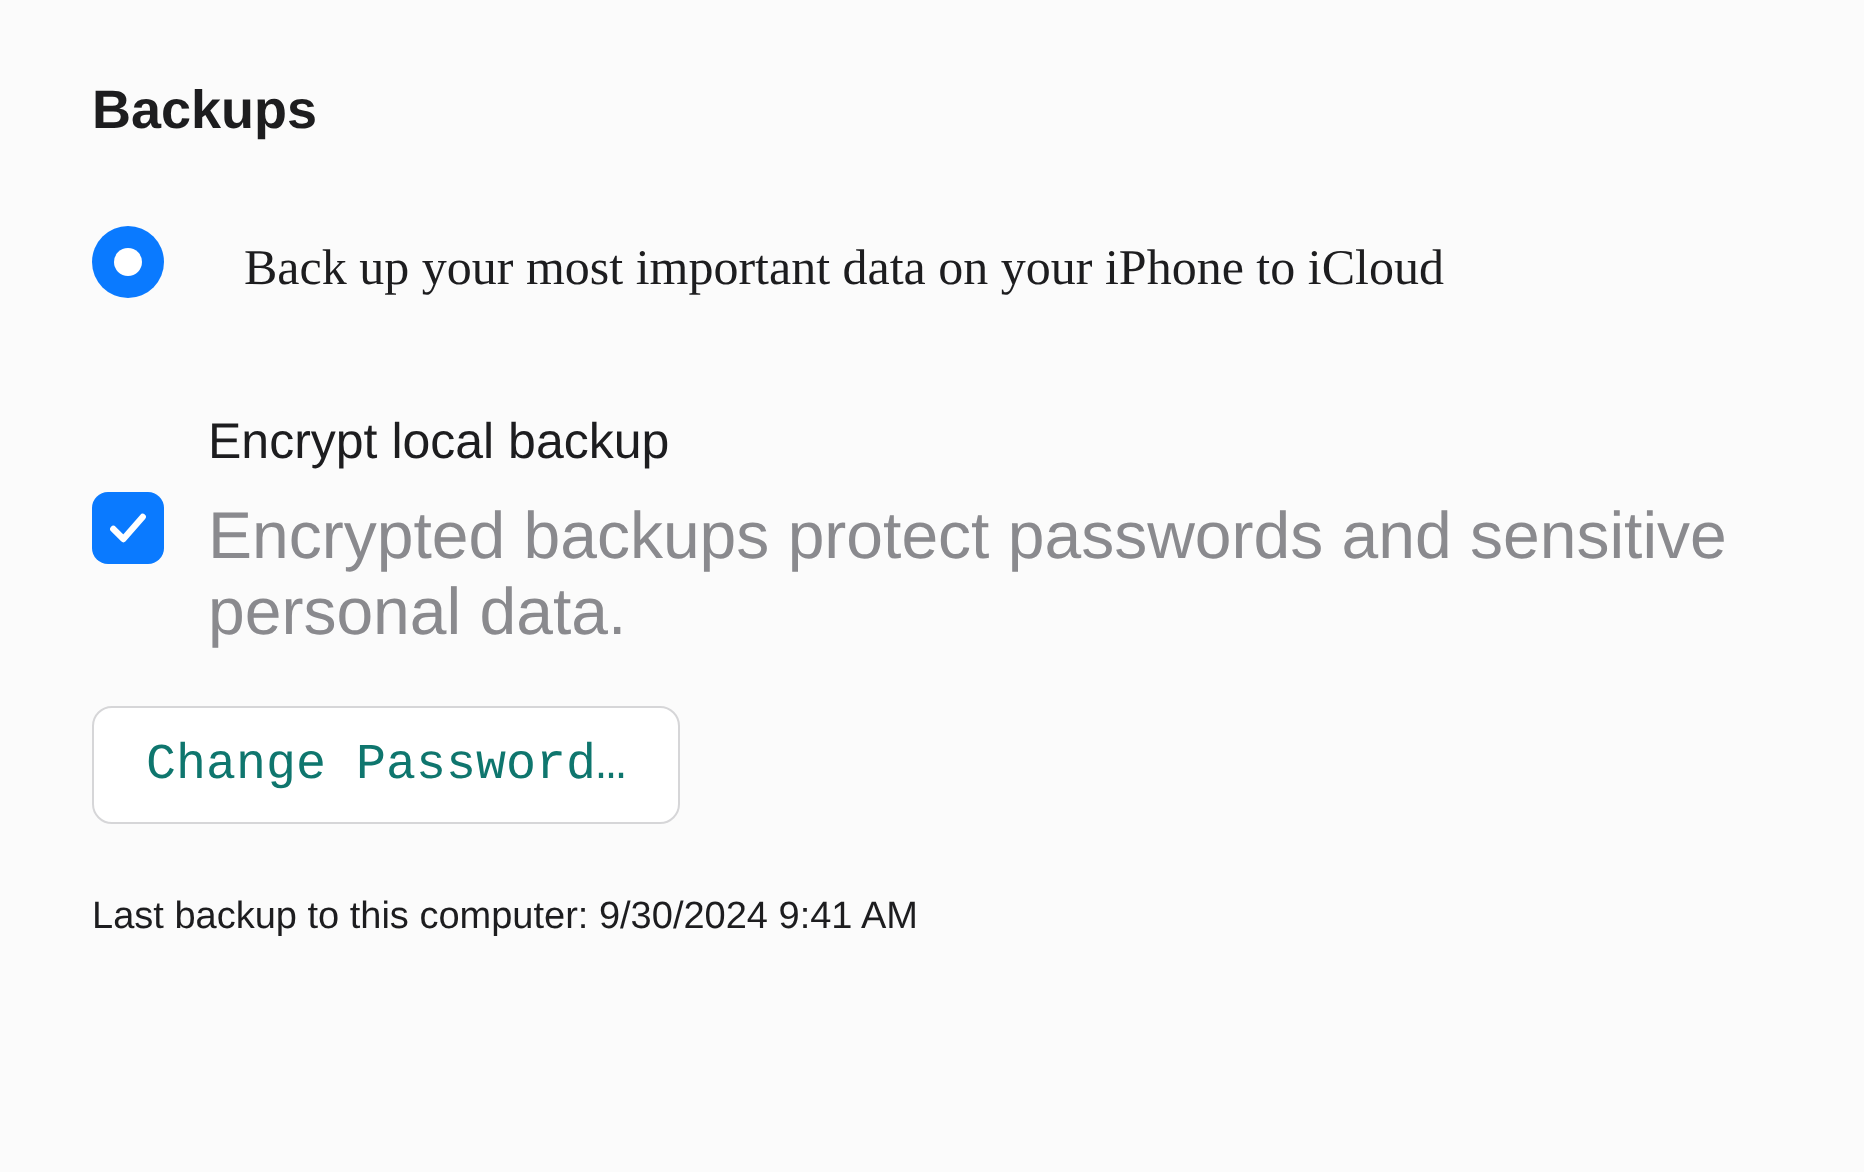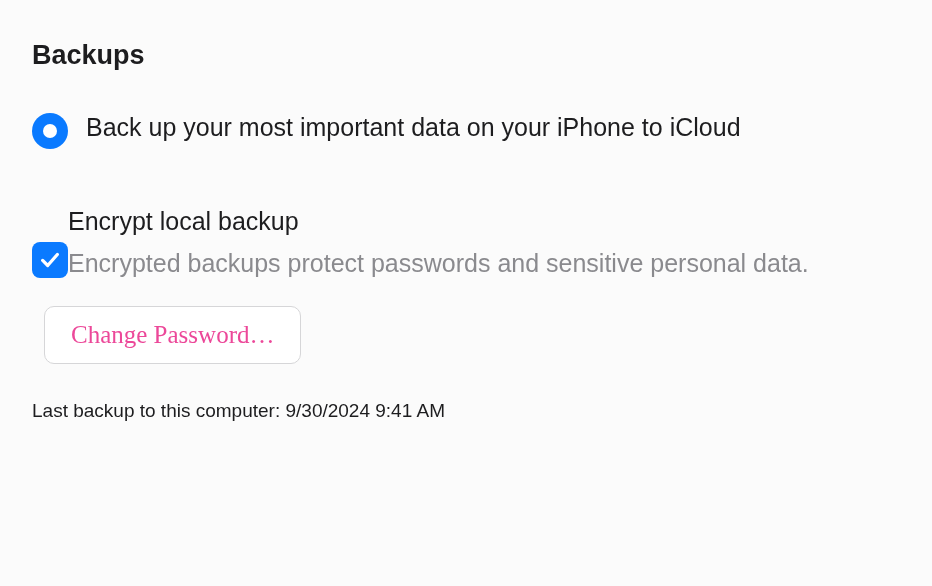--- a/index.html
+++ b/index.html
@@ -8,32 +8,33 @@
       padding: 0;
     }
     body {
       font-family: -apple-system, BlinkMacSystemFont, "Segoe UI", Helvetica, Arial, sans-serif;
       background: #fbfbfb;
       width: 932px;
       height: 586px;
       color: #1d1d1f;
     }
     .panel {
-      padding: 40px 32px;
+      padding: 40px 46px;
     }
     .section-title {
       font-size: 27px;
       font-weight: 700;
       margin-bottom: 42px;
     }
     .option-row {
       display: flex;
-      align-items: flex-start;
-      gap: 18px;
+      align-items: flex-end;
+      gap: 40px;
       margin-bottom: 38px;
+      font-family: Liberation Serif, serif;
     }
     .radio {
       width: 36px;
       height: 36px;
       border-radius: 50%;
       flex-shrink: 0;
       display: inline-block;
       position: relative;
     }
     .radio.selected {
@@ -53,21 +54,22 @@
     .radio.unselected {
       background: #fff;
       border: 2px solid #b4b4b4;
     }
     .option-label {
       font-size: 25px;
       color: #1d1d1f;
     }
     .checkbox-row {
       display: flex;
-      align-items: flex-end;
+      align-items: center;
+      gap: 22px;
       margin-top: 54px;
     }
     .checkbox {
       width: 36px;
       height: 36px;
       border-radius: 8px;
       background: #0a7aff;
       flex-shrink: 0;
       display: flex;
       align-items: center;
@@ -80,35 +82,35 @@
     .checkbox-content {
       display: flex;
       flex-direction: column;
     }
     .checkbox-label {
       font-size: 25px;
       color: #1d1d1f;
       line-height: 36px;
     }
     .checkbox-desc {
-      font-size: 25px;
+      font-size: 33px;
       color: #8a8a8e;
       margin-top: 10px;
     }
     .change-password {
       margin-top: 28px;
-      margin-left: 12px;
+      margin-left: 0px;
       font-size: 25px;
-      color: #ec4899;
+      color: #0f766e;
       background: #fff;
       border: 1px solid #d6d6d8;
       border-radius: 10px;
       padding: 14px 26px;
       cursor: pointer;
-      font-family: Liberation Serif, serif;
+      font-family: Liberation Mono, monospace;
     }
     .last-backup {
       margin-top: 36px;
       font-size: 19px;
       color: #1d1d1f;
     }
   </style>
 </head>
 <body>
 

